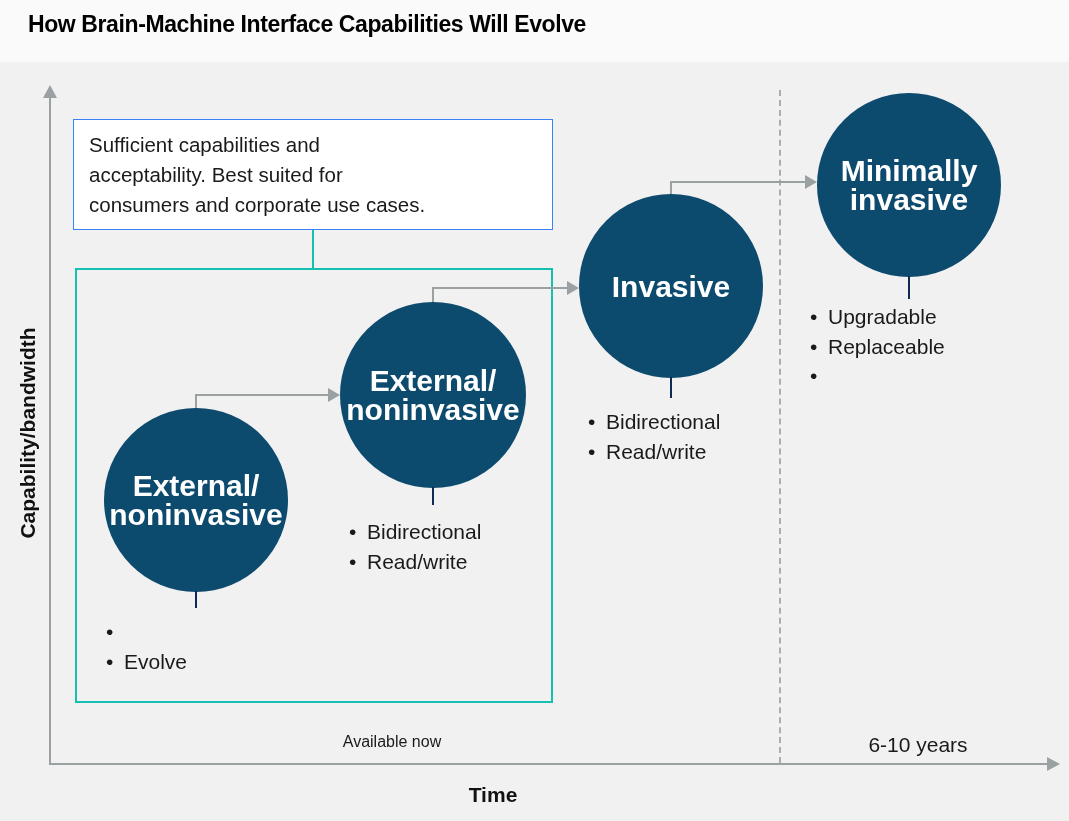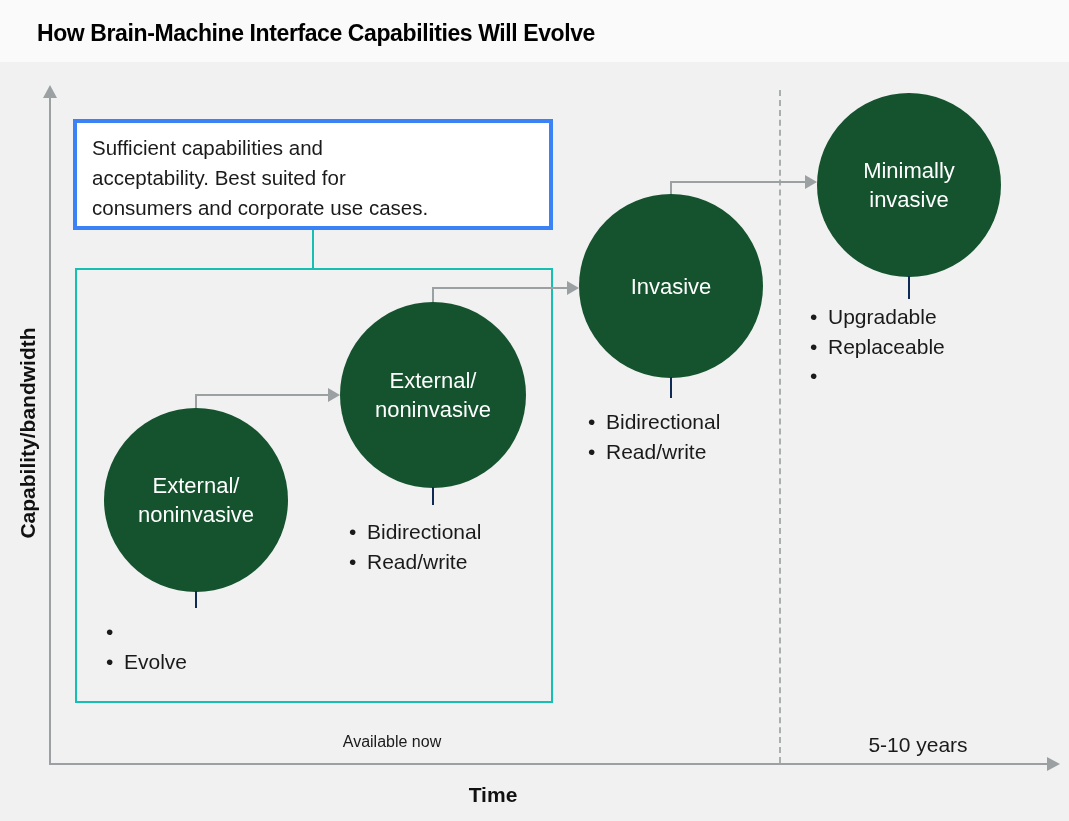--- a/index.html
+++ b/index.html
@@ -4,21 +4,21 @@
 <style>
   html,body{margin:0;padding:0;}
   body{
     width:1069px;height:821px;position:relative;overflow:hidden;
     background:#fafafa;
     font-family:"Liberation Sans","DejaVu Sans",sans-serif;
     color:#1a1a1a;
   }
   .stage-area{position:absolute;left:0;top:62px;width:1069px;height:759px;background:#f1f1f2;}
   .page-title{
-    position:absolute;left:24px;top:7px;margin:13px;
+    position:absolute;left:24px;top:7px;margin:4px;
     font-size:23px;font-weight:800;letter-spacing:-0.4px;color:#000;
   }
   
   .y-axis{position:absolute;left:49px;top:96px;width:2px;height:668px;background:#9ba1a3;}
   .y-arrow{position:absolute;left:43px;top:85px;width:0;height:0;
     border-left:7px solid transparent;border-right:7px solid transparent;border-bottom:13px solid #9ba1a3;}
   .x-axis{position:absolute;left:49px;top:763px;width:999px;height:2px;background:#9ba1a3;}
   .x-arrow{position:absolute;left:1047px;top:757px;width:0;height:0;
     border-top:7px solid transparent;border-bottom:7px solid transparent;border-left:13px solid #9ba1a3;}
   .y-axis-label{
@@ -26,33 +26,33 @@
     transform:rotate(-90deg);font-size:21px;font-weight:700;color:#111;
   }
   .x-axis-label{position:absolute;left:443px;top:783px;width:100px;text-align:center;
     font-size:21px;font-weight:700;color:#111;}
   .time-now{position:absolute;left:292px;top:733px;width:200px;text-align:center;font-size:16px;}
   .time-future{position:absolute;left:818px;top:733px;width:200px;text-align:center;font-size:21px;}
   .divider{position:absolute;left:779px;top:90px;height:673px;width:0;border-left:2px dashed #a9aeaf;}
   
   .callout{
     position:absolute;left:73px;top:119px;width:480px;height:111px;box-sizing:border-box;
-    background:#ffffff;border:4px solid #3b82f6;padding:10px 15px;
+    background:#ffffff;border:1px solid #3b82f6;padding:10px 15px;
     font-size:20.5px;line-height:30px;white-space:pre-line;
   }
   .callout-stub{position:absolute;left:312px;top:230px;width:2px;height:38px;background:#15bfb2;}
   .group-box{
     position:absolute;left:75px;top:268px;width:478px;height:435px;box-sizing:border-box;
     border:2px solid #15bfb2;
   }
   
   .circle{
-    position:absolute;border-radius:50%;background:#14532d;color:#ffffff;
+    position:absolute;border-radius:50%;background:#0c4a6e;color:#ffffff;
     display:flex;align-items:center;justify-content:center;text-align:center;
-    font-weight:400;font-size:22px;line-height:29px;white-space:pre-line;
+    font-weight:700;font-size:30px;line-height:29px;white-space:pre-line;
   }
   #circle-1{left:104px;top:408px;width:184px;height:184px;}
   #circle-2{left:340px;top:302px;width:186px;height:186px;}
   #circle-3{left:579px;top:194px;width:184px;height:184px;}
   #circle-4{left:817px;top:93px;width:184px;height:184px;}
   
   .hline{position:absolute;height:2px;background:#9ba1a3;}
   .vline{position:absolute;width:2px;background:#9ba1a3;}
   .arrow-r{position:absolute;width:0;height:0;
     border-top:7px solid transparent;border-bottom:7px solid transparent;border-left:12px solid #9ba1a3;}
@@ -90,21 +90,21 @@
 
 <div class="y-axis"></div>
 <div class="y-arrow"></div>
 <div class="x-axis"></div>
 <div class="x-arrow"></div>
 <div class="y-axis-label">Capability/bandwidth</div>
 <div class="x-axis-label">Time</div>
 
 <div class="divider"></div>
 <div class="time-now">Available now</div>
-<div class="time-future">5-10 years</div>
+<div class="time-future">6-10 years</div>
 
 <div class="callout">Sufficient capabilities and
 acceptability. Best suited for
 consumers and corporate use cases.</div>
 <div class="callout-stub"></div>
 <div class="group-box"></div>
 
 <div class="vline" id="conn1-v"></div>
 <div class="hline" id="conn1-h"></div>
 <div class="arrow-r" id="conn1-a"></div>

